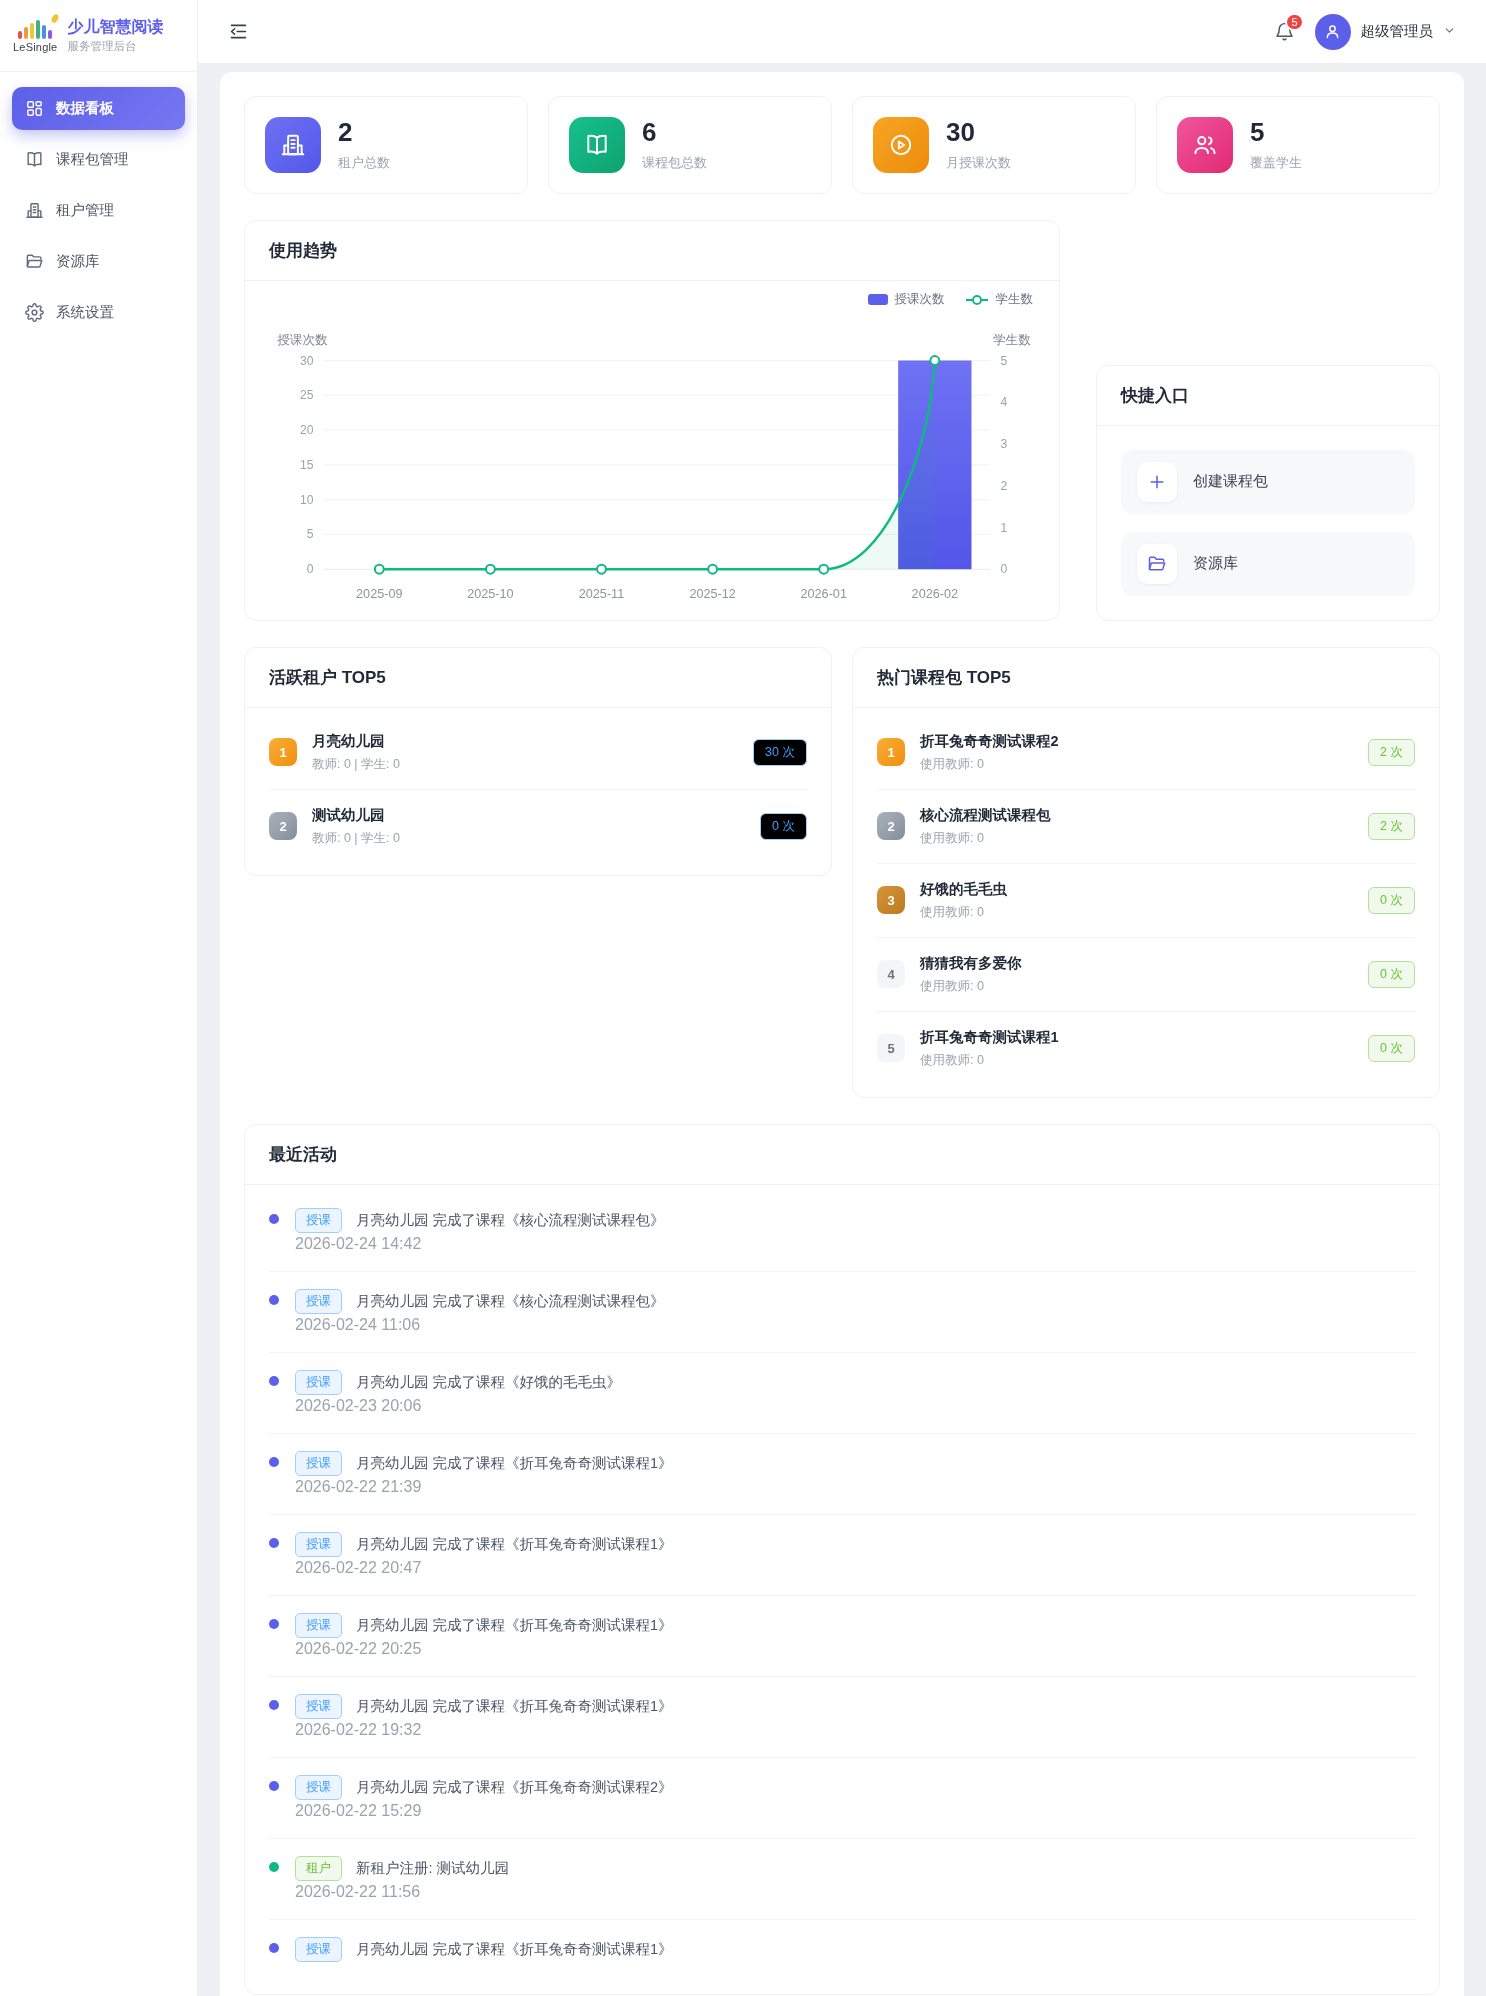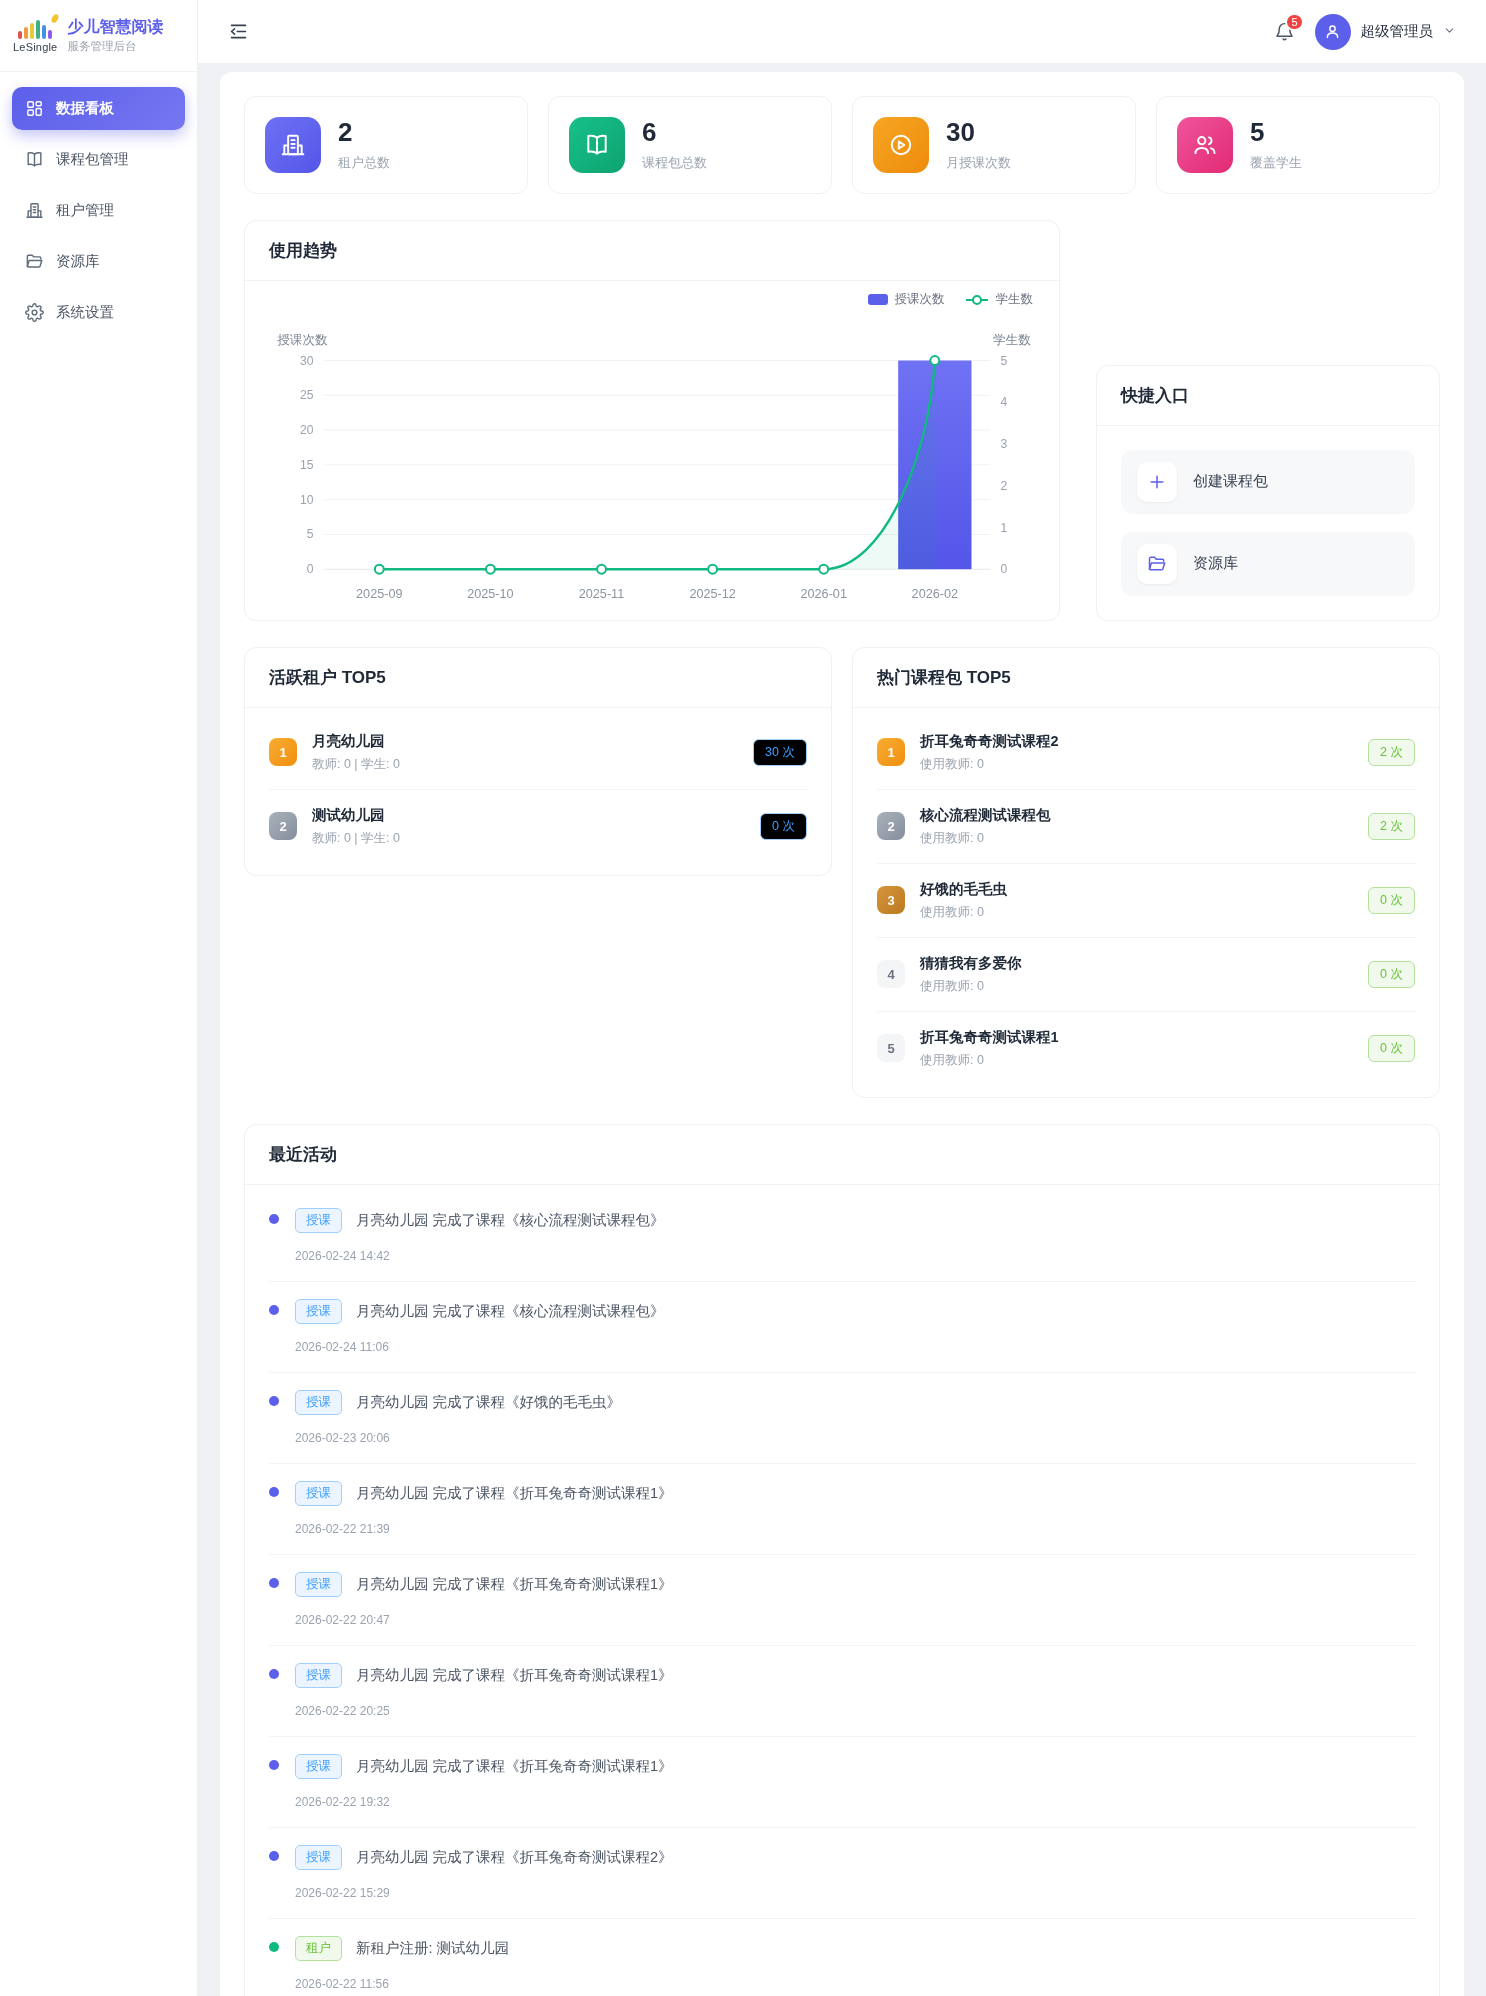--- a/index.html
+++ b/index.html
@@ -100,21 +100,21 @@
   .act-row { display:flex; gap:16px; padding:17px 0 18px; border-bottom:1px solid #f2f3f5; }
   .act-row:last-child { border-bottom:none; }
   .act-dot { width:10px; height:10px; border-radius:50%; margin-top:6px; flex-shrink:0; }
   .dot-lesson { background:#5c5fe9; }
   .dot-tenant { background:#10b981; }
   .act-line1 { display:flex; align-items:center; gap:14px; }
   .act-tag { font-size:12.5px; padding:3px 10px; border-radius:5px; }
   .tag-lesson { color:#409eff; background:#ecf5ff; border:1px solid #a0cfff; }
   .tag-tenant { color:#67c23a; background:#f0f9eb; border:1px solid #b3e19d; }
   .act-text { font-size:14.5px; color:#4b5563; }
-  .act-time { font-size:12px; color:#9aa3af; margin-top:16px; }
+  .act-time { font-size:16px; color:#9aa3af; margin-top:2px; }
 </style>
 </head>
 <body>
 
 <div class="layout">
 
   <aside class="sidebar">
     <div class="logo-row">
       <div class="logo-mark">
         <div class="logo-bars">

